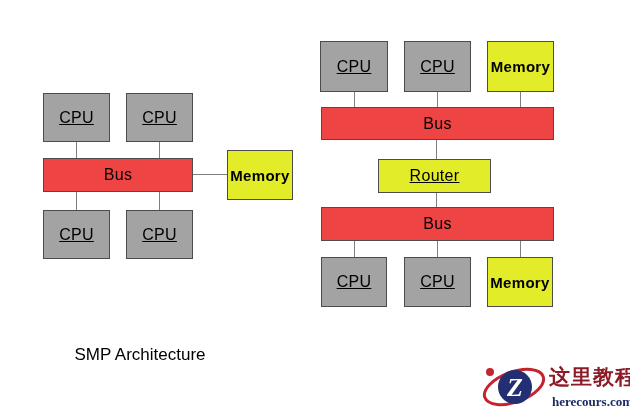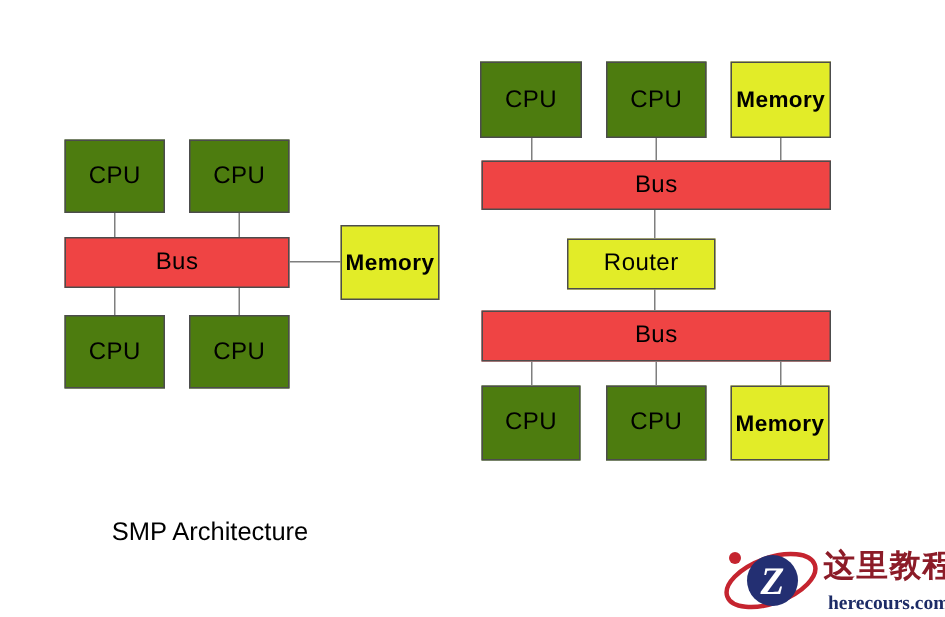--- a/index.html
+++ b/index.html
@@ -15,21 +15,21 @@
     position: absolute;
     box-sizing: border-box;
     border: 1px solid #4c4c4c;
     display: flex;
     align-items: center;
     justify-content: center;
     font-size: 16px;
     color: #000000;
     letter-spacing: 0.3px;
   }
-  .box-cpu    { background: #4d7c0f; }
+  .box-cpu    { background: #a3a3a3; text-decoration: underline; }
   .box-bus    { background: #ef4444; }
   .box-mem    { background: #e2ec28; font-size: 15px; font-weight: bold; }
   .box-router { background: #e2ec28; }
   .vline { position: absolute; width: 1px; background: #7f7f7f; }
   .hline { position: absolute; height: 1px; background: #7f7f7f; }
   .diagram-title {
     position: absolute;
     width: 200px;
     text-align: center;
     font-size: 17px;
@@ -80,21 +80,21 @@
   <div class="hline" style="left:193px; top:174px; width:34px;"></div>
 
   <div class="diagram-title" style="left:40px; top:345px;">SMP Architecture</div>
 
   <div class="box box-cpu" style="left:320px; top:41px; width:68px; height:51px;">CPU</div>
   <div class="box box-cpu" style="left:404px; top:41px; width:67px; height:51px;">CPU</div>
   <div class="box box-mem" style="left:487px; top:41px; width:67px; height:51px;">Memory</div>
 
   <div class="box box-bus" style="left:321px; top:107px; width:233px; height:33px;">Bus</div>
 
-  <div class="box box-router" style="left:378px; top:159px; width:99px; height:34px;">Router</div>
+  <div class="box box-router" style="left:378px; top:159px; width:113px; height:34px;text-decoration:underline;">Router</div>
 
   <div class="box box-bus" style="left:321px; top:207px; width:233px; height:34px;">Bus</div>
 
   <div class="box box-cpu" style="left:321px; top:257px; width:66px; height:50px;">CPU</div>
   <div class="box box-cpu" style="left:404px; top:257px; width:67px; height:50px;">CPU</div>
   <div class="box box-mem" style="left:487px; top:257px; width:66px; height:50px;">Memory</div>
 
   <div class="vline" style="left:354px; top:92px;  height:15px;"></div>
   <div class="vline" style="left:437px; top:92px;  height:15px;"></div>
   <div class="vline" style="left:520px; top:92px;  height:15px;"></div>

